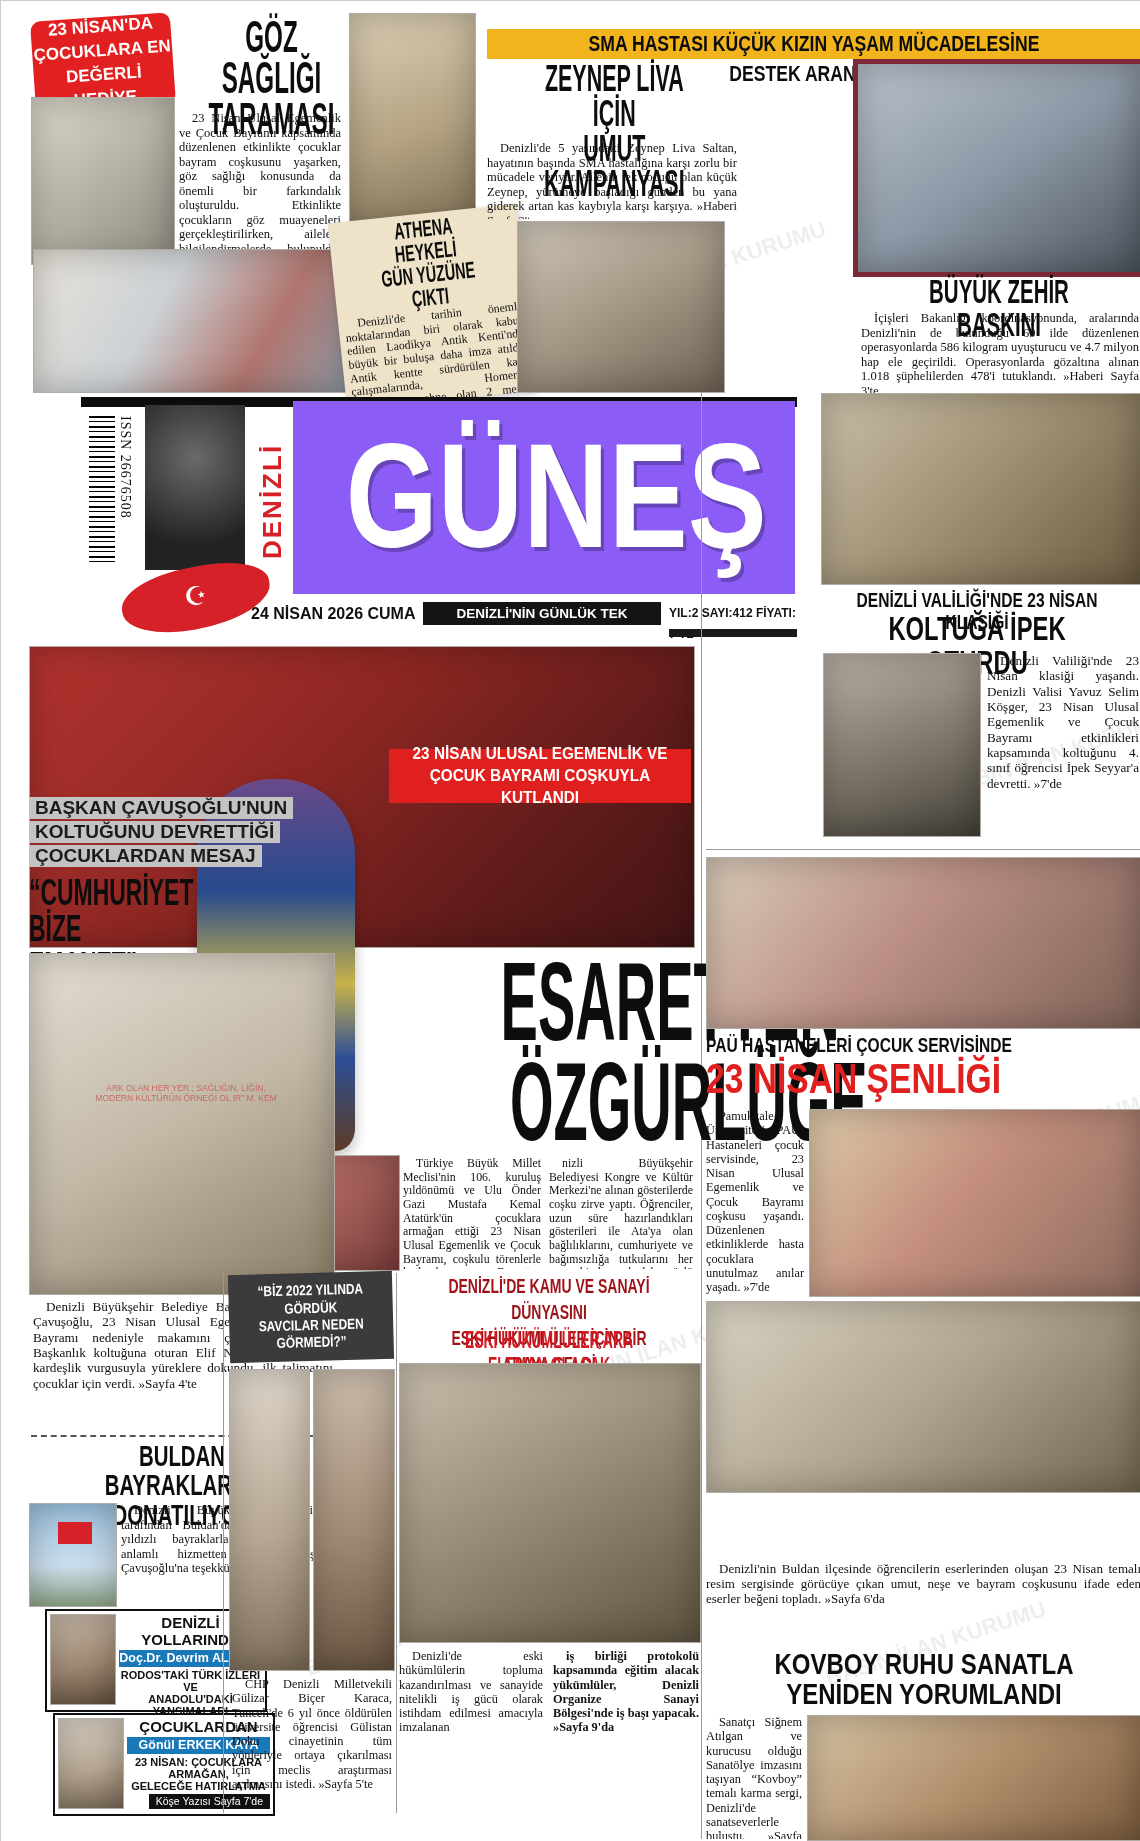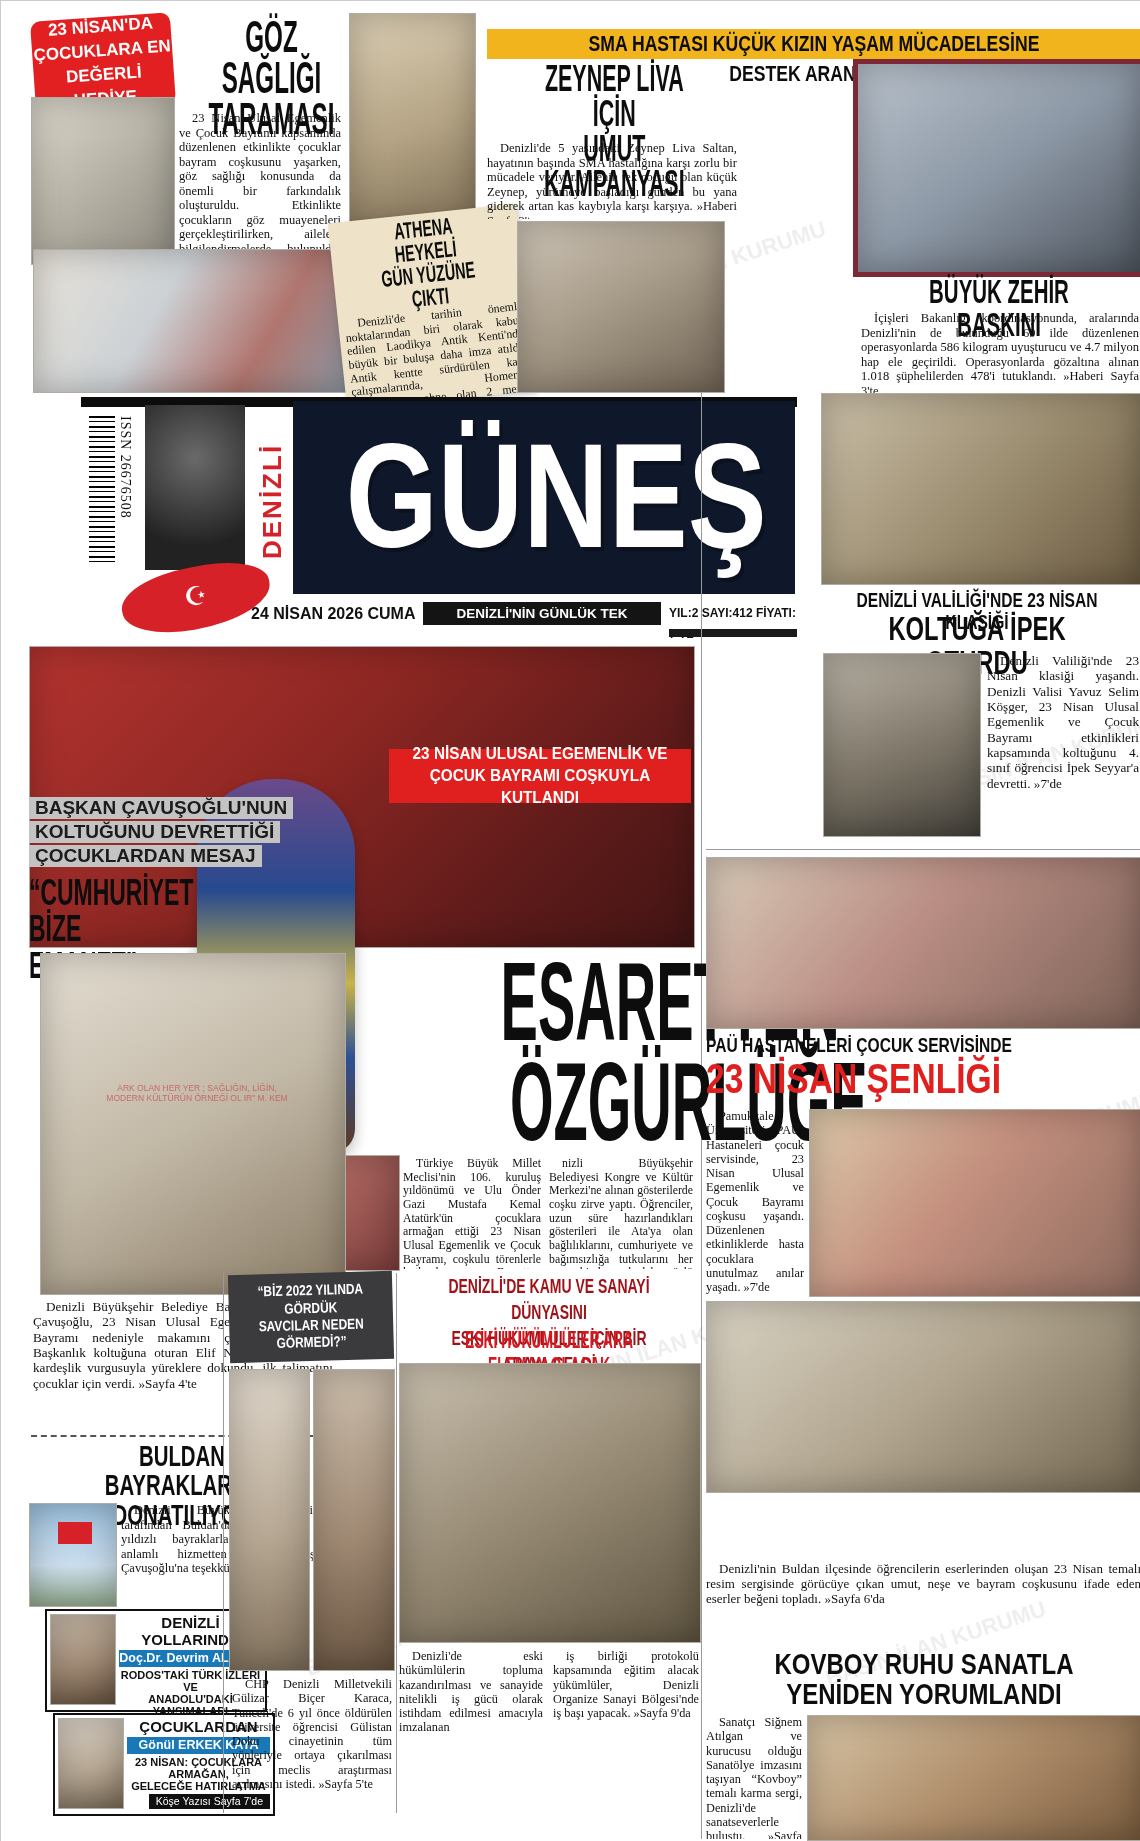--- a/index.html
+++ b/index.html
@@ -18,21 +18,21 @@
   
   .ph{position:absolute;border:1px solid #b0aca4;box-shadow:inset 0 0 34px rgba(0,0,0,.28);}
   .g-clinic{background:linear-gradient(140deg,#dcd8cc,#b9b5a8 45%,#8e8a80);}
   .g-staff{background:linear-gradient(120deg,#e8e3da,#ccd1d5 40%,#b0756e 72%,#8f9aa6);}
   .g-stone{background:linear-gradient(160deg,#dccfb5,#b4a384 55%,#7e6f55);}
   .g-family{background:linear-gradient(150deg,#cfc6b8,#a89c8a 45%,#6f6354);}
   .g-police{background:linear-gradient(145deg,#b9c2cc,#8d98a6 50%,#4e555e);}
   .g-office{background:linear-gradient(135deg,#cabfa8,#9d8f72 50%,#6b5b41);}
   .g-crowd{background:linear-gradient(135deg,#b3332f,#8e2723 40%,#5e1b1a 75%,#421514);}
   .g-girl{background:linear-gradient(160deg,#b9b2a6,#7d7668 55%,#44403a);}
-  .g-mayor{background:linear-gradient(150deg,#e3ddd2,#c2b8a6 50%,#8a7c66);margin-left:11px;}
+  .g-mayor{background:linear-gradient(150deg,#e3ddd2,#c2b8a6 50%,#8a7c66);}
   .g-stage{background:linear-gradient(135deg,#d3a8a4,#ad6660 50%,#7d3e3c);}
   .g-clown{background:linear-gradient(130deg,#d8cab8,#bb8f85 45%,#7e6257);}
   .g-kids{background:linear-gradient(130deg,#dcc9aa,#c48f7e 45%,#8d6b5e);}
   .g-art{background:linear-gradient(140deg,#d9d3c4,#b1a58f 50%,#71654f);}
   .g-meet{background:linear-gradient(150deg,#c9bfae,#968a74 50%,#5e5440);}
   .g-sky{background:linear-gradient(180deg,#9ec3e0,#cadded 60%,#93ab8d);}
   .g-woman1{background:linear-gradient(165deg,#e0d8cc,#b7a894 55%,#7c6c58);}
   .g-woman2{background:linear-gradient(165deg,#cdbfae,#a08a74 55%,#66523f);}
   .g-cowboy{background:linear-gradient(140deg,#d6c3a4,#b08f6c 50%,#7a5c3e);}
   .g-dancer{background:linear-gradient(180deg,#6a4a8a,#274a8e 30%,#c8b24a 55%,#2d4f96 75%,#5d3b23);
@@ -125,21 +125,21 @@
 
   <div class="abs" style="left:134px;top:404px;width:120px;height:230px;">
     <div style="position:absolute;left:10px;top:0;width:100px;height:165px;
                 background:radial-gradient(circle at 50% 32%,#6a6a6a,#222 72%);"></div>
     <div style="position:absolute;left:-14px;bottom:6px;width:150px;height:62px;background:#d62128;
                 border-radius:55% 45% 60% 50%;transform:rotate(-10deg);color:#fff;
                 font-size:26px;text-align:center;line-height:60px;">☪</div>
   </div>
   <div class="denizli-v">DENİZLİ</div>
 
-  <div class="abs center" style="left:292px;top:400px;width:502px;height:193px;background:#0f172a;overflow:hidden;">
+  <div class="abs center" style="left:292px;top:400px;width:502px;height:193px;background:#8b5cf6;overflow:hidden;">
     <span class="cx" style="--sx:.8;font-family:'Liberation Sans',sans-serif;font-weight:900;
           font-size:148px;line-height:190px;color:#fff;text-shadow:4px 4px 0 rgba(0,0,0,.25);">GÜNEŞ</span>
   </div>
   <div class="abs" style="left:250px;top:602px;width:170px;font-family:'Liberation Sans',sans-serif;
               font-weight:bold;font-size:16px;line-height:22px;">24 NİSAN 2026 CUMA</div>
   <div class="abs center" style="left:422px;top:601px;width:238px;height:23px;background:#141414;color:#fff;
               font-family:'Liberation Sans',sans-serif;font-weight:bold;font-size:13.5px;line-height:23px;">DENİZLİ'NİN GÜNLÜK TEK GAZETESİ</div>
   <div class="abs" style="left:668px;top:602px;width:134px;font-family:'Liberation Sans',sans-serif;
               font-weight:bold;font-size:12px;line-height:21px;">YIL:2  SAYI:412  FİYATI: 7 TL</div>
   <div class="abs" style="left:668px;top:628px;width:128px;height:8px;background:#1a1a1a;"></div>
@@ -242,21 +242,21 @@
     <span class="cx" style="--sx:.7;font-family:'Liberation Sans',sans-serif;font-weight:900;
           font-size:20px;line-height:1.3;color:#9e1218;">DENİZLİ'DE KAMU VE SANAYİ DÜNYASINI
 ESKİ HÜKÜMLÜLER İÇİN BİR ARAYA GELDİ</span>
   </div>
   <div class="abs center" style="left:398px;top:1326px;width:300px;">
     <span class="cx" style="--sx:.58;font-family:'Liberation Sans',sans-serif;font-weight:900;
           font-size:24px;line-height:1.1;color:#d41920;">ESKİ HÜKÜMLÜLER ARA ELEMAN OLACAK</span>
   </div>
   <div class="ph g-meet" style="left:398px;top:1362px;width:300px;height:278px;"></div>
   <div class="abs bodytext" style="left:398px;top:1648px;width:144px;height:158px;font-size:12.3px;">Denizli'de eski hükümlülerin topluma kazandırılması ve sanayide nitelikli iş gücü olarak istihdam edilmesi amacıyla imzalanan</div>
-  <div class="abs bodytext" style="left:552px;top:1648px;width:146px;height:158px;font-size:12.3px;">iş birliği protokolü kapsamında eğitim alacak yükümlüler, Denizli Organize Sanayi Bölgesi'nde iş başı yapacak. »Sayfa 9'da</div>
+  <div class="abs bodytext" style="left:552px;top:1648px;width:146px;height:158px;font-size:12.3px;font-weight:bold;">iş birliği protokolü kapsamında eğitim alacak yükümlüler, Denizli Organize Sanayi Bölgesi'nde iş başı yapacak. »Sayfa 9'da</div>
 
   <div class="rule-h" style="left:705px;top:848px;width:435px;"></div>
   <div class="ph g-clown" style="left:705px;top:856px;width:435px;height:170px;"></div>
   <div class="abs hl" style="left:705px;top:1034px;width:435px;">
     <span class="cx cxl" style="--sx:.8;font-size:19.5px;line-height:1.1;">PAÜ HASTANELERİ ÇOCUK SERVİSİNDE</span>
   </div>
   <div class="abs hl" style="left:705px;top:1056px;width:435px;">
     <span class="cx cxl" style="--sx:.8;font-size:42px;line-height:1.05;color:#e0201e;">23 NİSAN ŞENLİĞİ</span>
   </div>
   <div class="abs bodytext" style="left:705px;top:1108px;width:98px;height:186px;font-size:12.3px;">Pamukkale Üniversitesi (PAÜ) Hastaneleri çocuk servisinde, 23 Nisan Ulusal Egemenlik ve Çocuk Bayramı coşkusu yaşandı. Düzenlenen etkinliklerde hasta çocuklara unutulmaz anılar yaşadı. »7'de</div>

